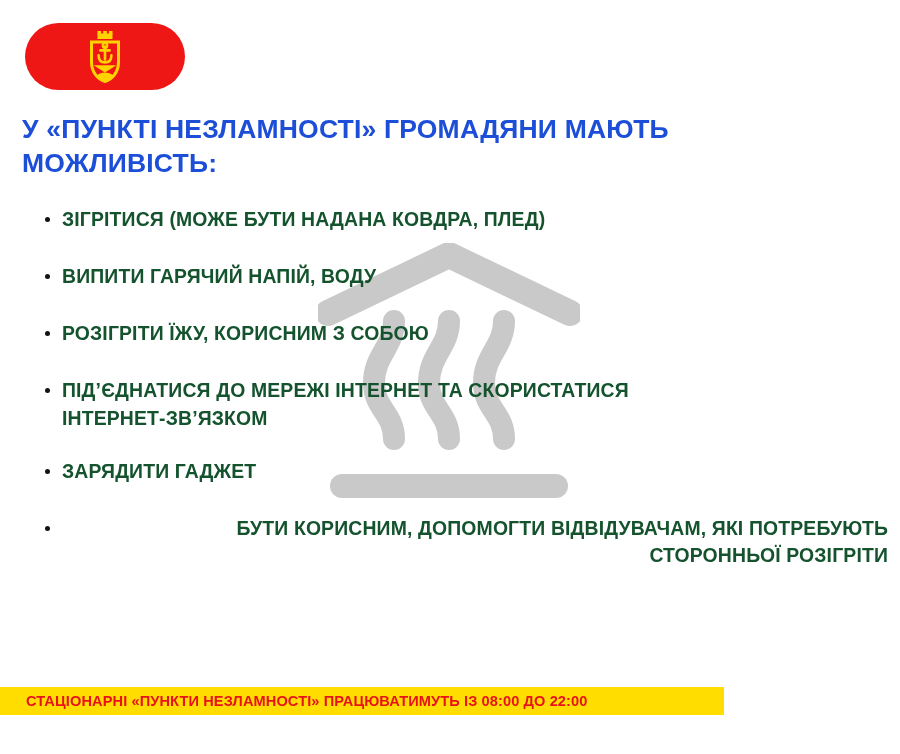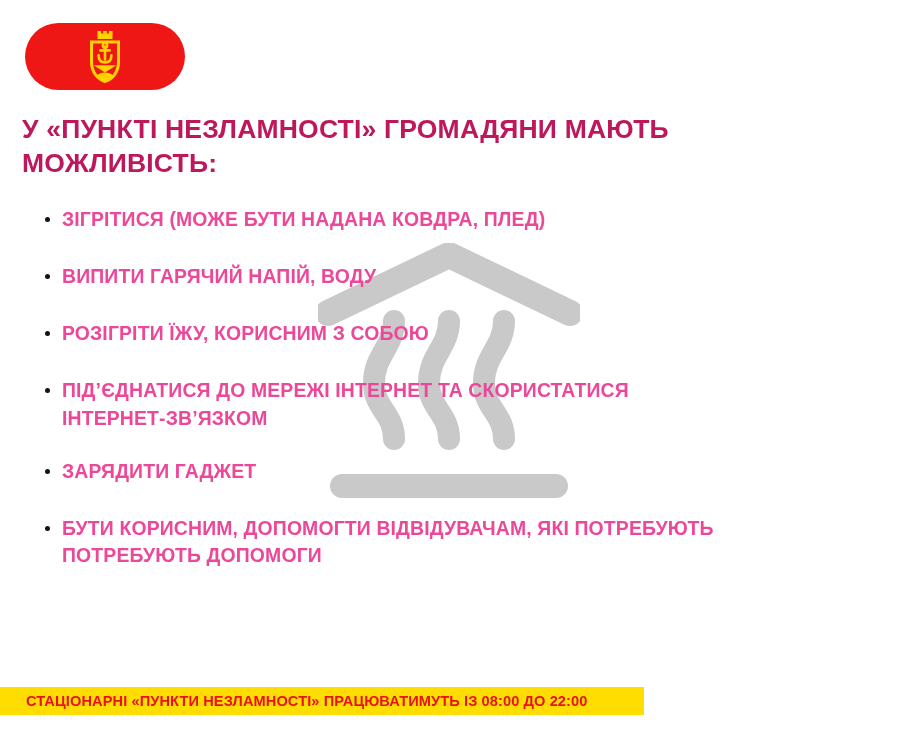--- a/index.html
+++ b/index.html
@@ -52,21 +52,21 @@
   }
   .logo-badge svg { display: block; }
 
   
   .title {
     position: absolute;
     left: 22px;
     top: 112px;
     width: 760px;
     z-index: 3;
-    color: #be185d;
+    color: #1d4ed8;
     font-size: 26.5px;
     font-weight: bold;
     line-height: 1.30;
     letter-spacing: 0.2px;
     margin: 0;
   }
 
   
   .list {
     position: absolute;
@@ -75,45 +75,45 @@
     width: 848px;
     margin: 0;
     padding: 0;
     list-style: none;
     z-index: 3;
   }
   .list-item {
     position: relative;
     padding-left: 22px;
     margin: 0 0 30px 0;
-    color: #ec4899;
+    color: #14532d;
     font-size: 19.4px;
     font-weight: bold;
     line-height: 1.40;
     letter-spacing: 0.15px;
   }
-  .list-item:last-child { margin-bottom: 0; }
+  .list-item:last-child { margin-bottom: 0; text-align: right; }
   .list-item.two-line { margin-bottom: 26px; }
   .bullet-dot {
     position: absolute;
     left: 5px;
     top: 11px;
     width: 5px;
     height: 5px;
     border-radius: 50%;
     background: #131313;
   }
   .item-line { display: block; }
 
   
   .footer-banner {
     position: absolute;
     left: 0;
     top: 687px;
-    width: 644px;
+    width: 724px;
     height: 28px;
     background: #ffdd00;
     z-index: 3;
     display: flex;
     align-items: center;
   }
   .footer-text {
     margin: 0;
     padding-left: 26px;
     color: #e8131a;
@@ -184,21 +184,21 @@
       <span class="item-line">ПІД’ЄДНАТИСЯ ДО МЕРЕЖІ ІНТЕРНЕТ ТА СКОРИСТАТИСЯ</span>
       <span class="item-line">ІНТЕРНЕТ-ЗВ’ЯЗКОМ</span>
     </li>
     <li class="list-item">
       <span class="bullet-dot"></span>
       <span class="item-line">ЗАРЯДИТИ ГАДЖЕТ</span>
     </li>
     <li class="list-item two-line">
       <span class="bullet-dot"></span>
       <span class="item-line">БУТИ КОРИСНИМ, ДОПОМОГТИ ВІДВІДУВАЧАМ, ЯКІ ПОТРЕБУЮТЬ</span>
-      <span class="item-line">ПОТРЕБУЮТЬ ДОПОМОГИ</span>
+      <span class="item-line">СТОРОННЬОЇ РОЗІГРІТИ</span>
     </li>
   </ul>
 
   <div class="footer-banner">
     <p class="footer-text">СТАЦІОНАРНІ «ПУНКТИ НЕЗЛАМНОСТІ» ПРАЦЮВАТИМУТЬ ІЗ 08:00 ДО 22:00</p>
   </div>
 
 </div>
 
 </body></html>

